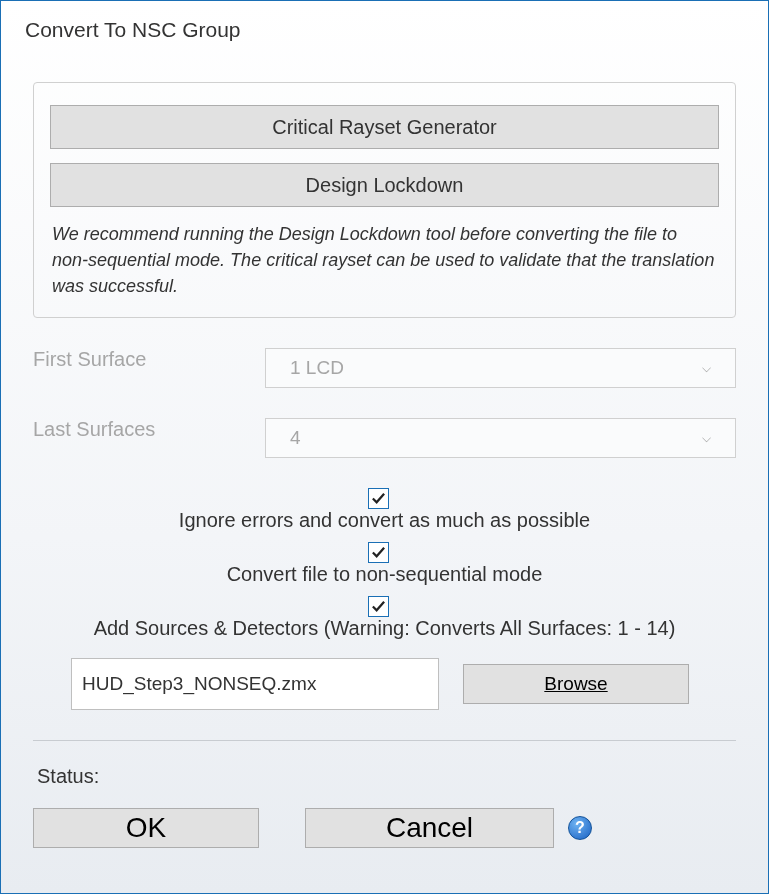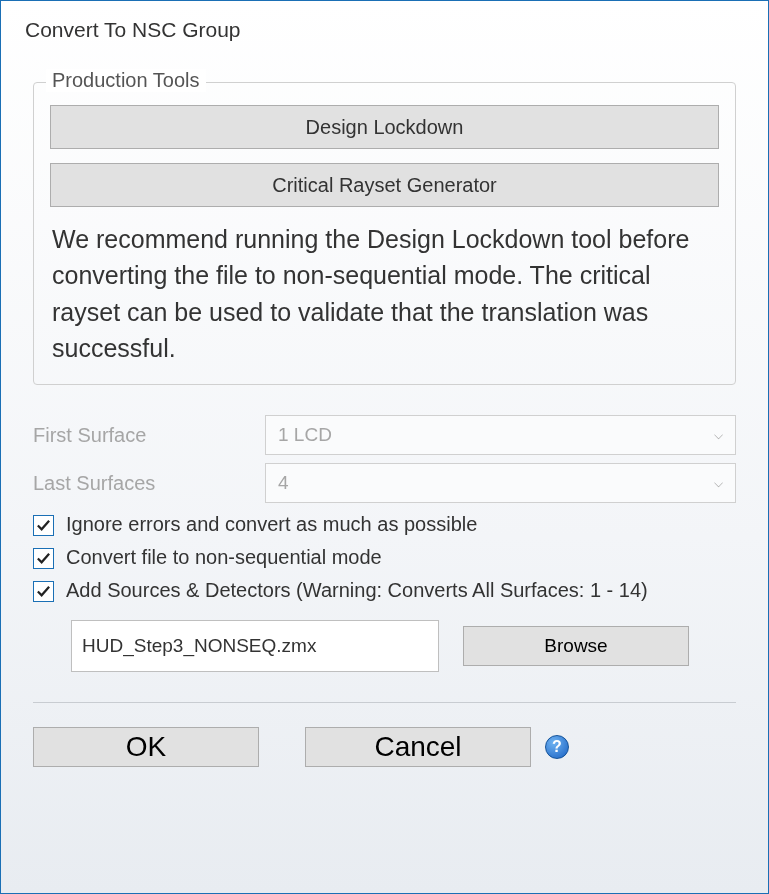--- a/index.html
+++ b/index.html
@@ -46,58 +46,60 @@
     width: 100%;
     height: 44px;
     background: #e1e1e1;
     border: 1px solid #adadad;
     font-size: 20px;
     color: #333;
     margin-bottom: 14px;
     cursor: pointer;
   }
   .rec-text {
-    font-size: 25px;
+    font-size: 18px;
     line-height: 1.45;
     color: #333;
     margin: 8px 2px 0 2px;
+    font-style: italic;
   }
   .form-area {
     margin: 0 12px;
   }
   .row {
     display: flex;
-    align-items: center;
-    margin-bottom: 8px;
+    align-items: flex-start;
+    margin-bottom: 30px;
   }
   .row-label {
     width: 232px;
     font-size: 20px;
     color: #a6a6a6;
   }
   .select {
     flex: 1;
     height: 40px;
     border: 1px solid #d0d0d0;
     background: #fafbfc;
     display: flex;
     align-items: center;
     justify-content: space-between;
-    padding: 0 12px;
+    padding: 0 24px;
     font-size: 19px;
     color: #a6a6a6;
   }
   .select .chev {
     font-size: 12px;
     color: #9a9a9a;
   }
   .check-row {
     display: flex;
-    align-items: flex-end;
+    align-items: center;
     margin: 10px 0 8px 0;
+    flex-direction: column;
   }
   .checkbox {
     width: 21px;
     height: 21px;
     border: 1px solid #1a6fb5;
     background: #fff;
     margin-right: 12px;
     display: flex;
     align-items: center;
     justify-content: center;
@@ -127,20 +129,21 @@
     color: #333;
     margin-right: 24px;
   }
   .browse-btn {
     width: 226px;
     height: 40px;
     background: #e1e1e1;
     border: 1px solid #adadad;
     font-size: 19px;
     cursor: pointer;
+    text-decoration: underline;
   }
   .divider {
     border: none;
     border-top: 1px solid #c8ccd1;
     margin: 30px 12px 24px 12px;
   }
   .status-label {
     font-size: 20px;
     color: #333;
     margin: 0 0 20px 16px;
@@ -151,21 +154,21 @@
     margin: 0 12px;
   }
   .foot-btn {
     height: 40px;
     background: #e1e1e1;
     border: 1px solid #adadad;
     font-size: 28px;
     cursor: pointer;
   }
   .ok-btn { width: 226px; margin-right: 46px; }
-  .cancel-btn { width: 226px; margin-right: 14px; }
+  .cancel-btn { width: 249px; margin-right: 14px; }
   .help-icon {
     width: 24px;
     height: 24px;
     border-radius: 50%;
     background: radial-gradient(circle at 35% 30%, #6fb3f2, #1860c2);
     color: #fff;
     display: flex;
     align-items: center;
     justify-content: center;
     font-size: 16px;
@@ -175,24 +178,23 @@
   }
 </style>
 </head>
 <body>
 
 <div class="window">
 
   <div class="title">Convert To NSC Group</div>
 
   <div class="fieldset">
-    <div class="legend">Production Tools</div>
-
+
+    <button class="big-btn">Critical Rayset Generator</button>
     <button class="big-btn">Design Lockdown</button>
-    <button class="big-btn">Critical Rayset Generator</button>
 
     <div class="rec-text">We recommend running the Design Lockdown tool before converting the file to non-sequential mode. The critical rayset can be used to validate that the translation was successful.</div>
   </div>
 
   <div class="form-area">
 
     <div class="row">
       <div class="row-label">First Surface</div>
       <div class="select">
         <span>1 LCD</span>
@@ -238,20 +240,21 @@
 
     <div class="file-row">
       <input class="file-input" type="text" value="HUD_Step3_NONSEQ.zmx" style="">
       <button class="browse-btn">Browse</button>
     </div>
 
   </div>
 
   <hr class="divider">
 
+  <div class="status-label">Status:</div>
 
   <div class="footer">
     <button class="foot-btn ok-btn">OK</button>
     <button class="foot-btn cancel-btn">Cancel</button>
     <div class="help-icon">?</div>
   </div>
 
 </div>
 
 </body></html>

